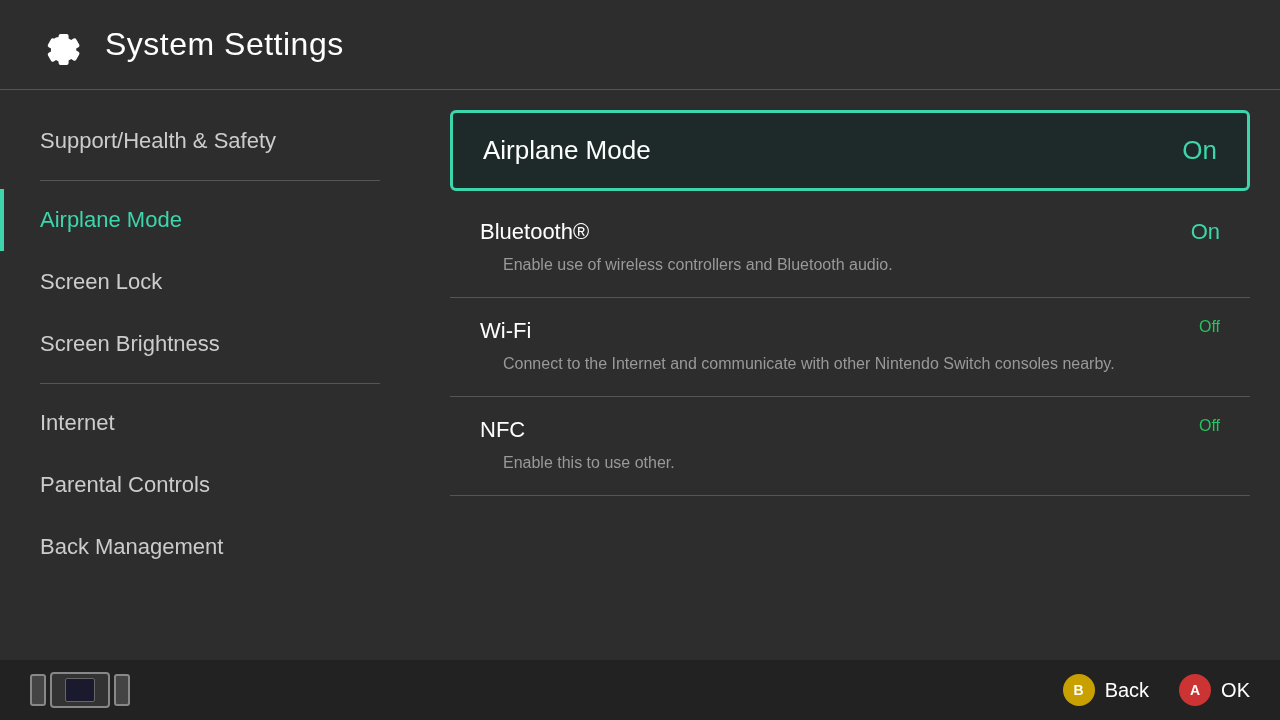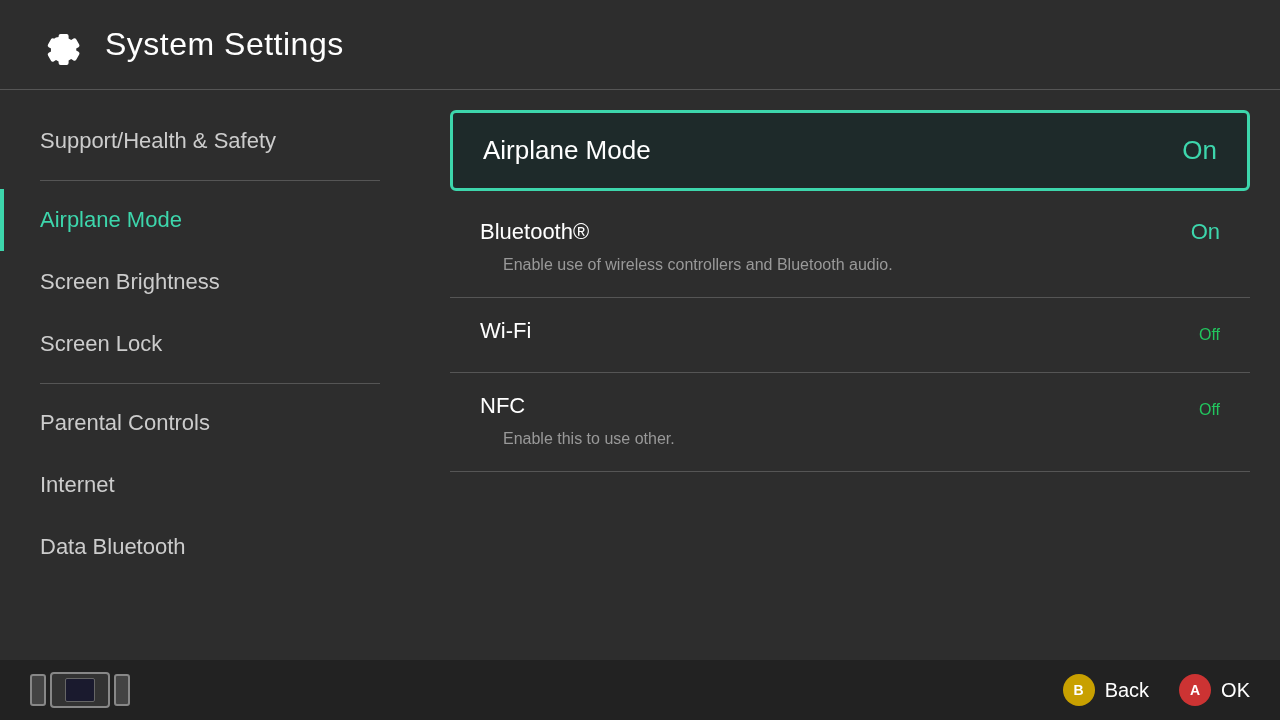--- a/index.html
+++ b/index.html
@@ -101,21 +101,21 @@
 
     
     .sub-setting {
       padding: 20px 30px;
       border-bottom: 1px solid #555;
     }
 
     .sub-setting-row {
       display: flex;
       justify-content: space-between;
-      align-items: flex-end;
+      align-items: flex-start;
       margin-bottom: 8px;
       gap: 44px;
     }
 
     .sub-setting-name {
       font-size: 22px;
       color: #ffffff;
     }
 
     .sub-setting-value-on {
@@ -229,26 +229,26 @@
   </svg>
   <span class="header-title">System Settings</span>
 </div>
 
 <div class="main">
 
   <div class="sidebar">
     <div class="sidebar-item">Support/Health &amp; Safety</div>
     <hr class="sidebar-divider">
     <div class="sidebar-item active">Airplane Mode</div>
+    <div class="sidebar-item">Screen Lock</div>
     <div class="sidebar-item">Screen Brightness</div>
-    <div class="sidebar-item">Screen Lock</div>
     <hr class="sidebar-divider">
+    <div class="sidebar-item">Internet</div>
     <div class="sidebar-item">Parental Controls</div>
-    <div class="sidebar-item">Internet</div>
-    <div class="sidebar-item">Data Bluetooth</div>
+    <div class="sidebar-item">Back Management</div>
   </div>
 
   <div class="content">
 
     <div class="selected-item">
       <span class="selected-item-label">Airplane Mode</span>
       <span class="selected-item-value">On</span>
     </div>
 
     <div class="sub-setting">
@@ -257,20 +257,21 @@
         <span class="sub-setting-value-on">On</span>
       </div>
       <div class="sub-setting-desc">Enable use of wireless controllers and Bluetooth audio.</div>
     </div>
 
     <div class="sub-setting">
       <div class="sub-setting-row">
         <span class="sub-setting-name">Wi-Fi</span>
         <span class="sub-setting-value-off">Off</span>
       </div>
+      <div class="sub-setting-desc">Connect to the Internet and communicate with other Nintendo Switch consoles nearby.</div>
     </div>
 
     <div class="sub-setting">
       <div class="sub-setting-row">
         <span class="sub-setting-name">NFC</span>
         <span class="sub-setting-value-off">Off</span>
       </div>
       <div class="sub-setting-desc">Enable this to use other.</div>
     </div>
 

